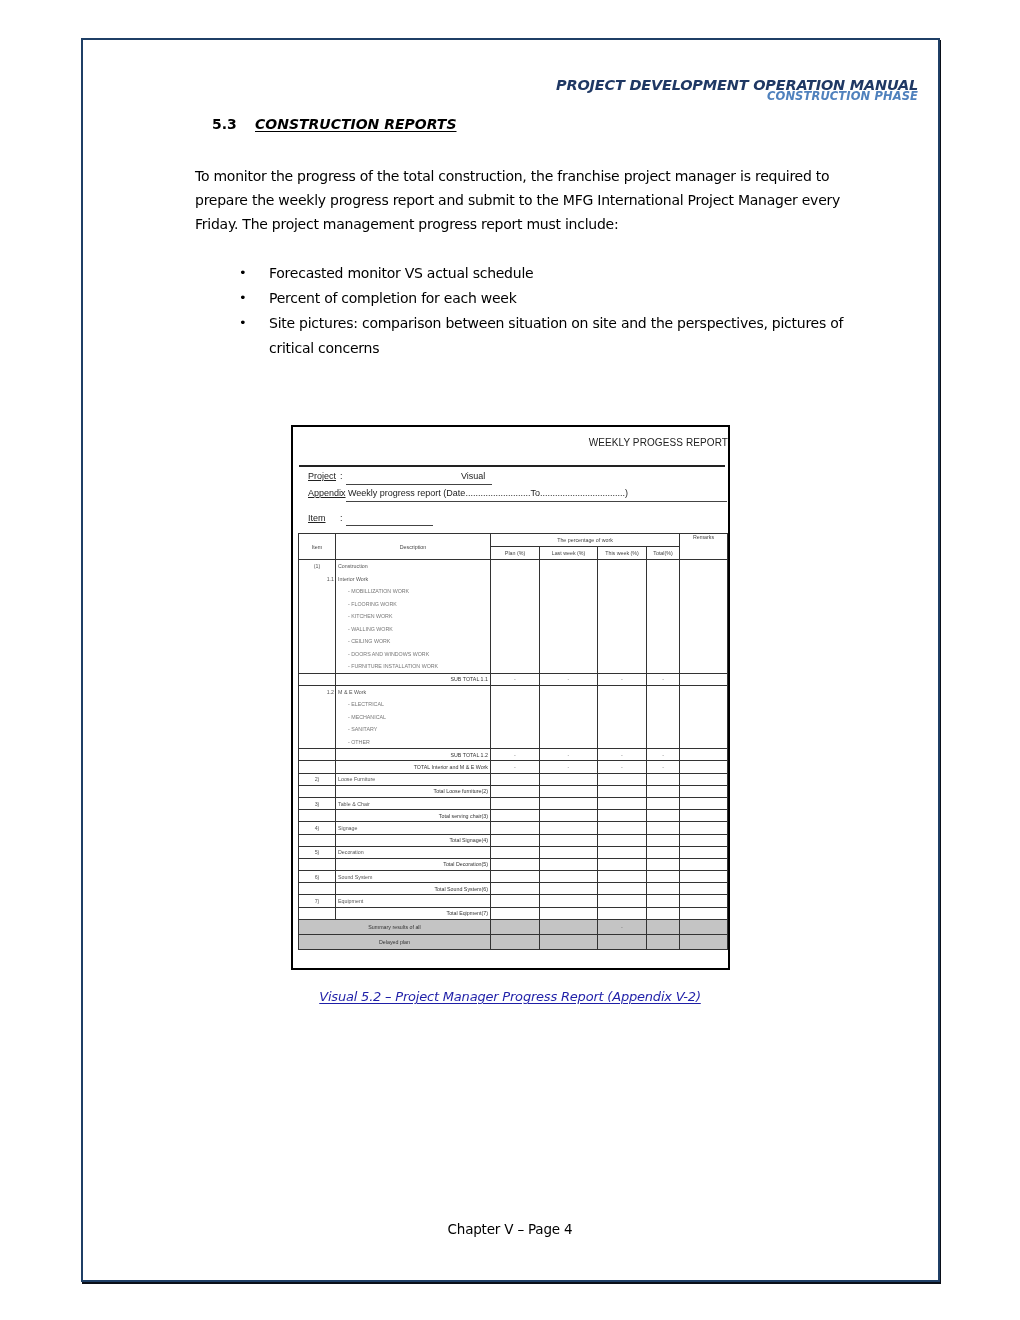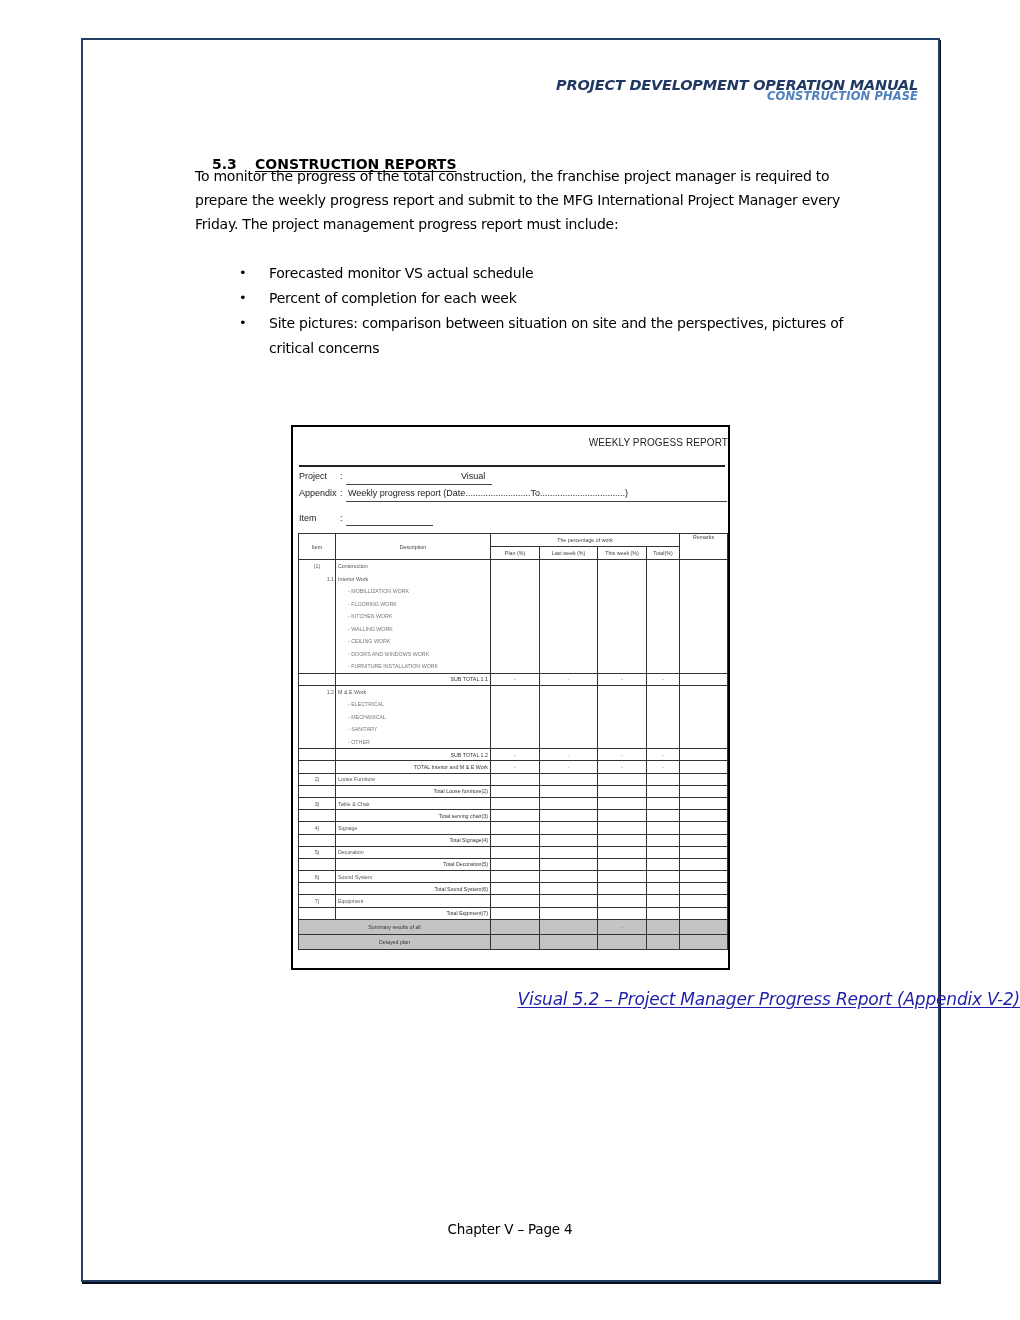--- a/index.html
+++ b/index.html
@@ -19,24 +19,24 @@
     }
     .header-subtitle {
       position: absolute; right: 102px; top: 89px;
       font-family: "DejaVu Sans", sans-serif; font-weight: bold; font-style: italic;
       font-size: 11.5px; color: #4f81bd; letter-spacing: 0.1px;
     }
 
     .section-heading {
       position: absolute; left: 212px; top: 116px;
       font-family: "DejaVu Sans", sans-serif; font-weight: bold; font-size: 14px;
-      display: flex; gap: 0; margin-top: 40px;
+      display: flex; gap: 0;
     }
     .section-number { width: 43px; }
-    .section-title { text-decoration: underline; text-underline-offset: 2px; }
+    .section-title { text-decoration: underline; text-underline-offset: 2px; font-style: italic; }
 
     .intro-paragraph {
       position: absolute; left: 195px; top: 164px; width: 660px;
       font-family: "DejaVu Sans", sans-serif; font-size: 14px; line-height: 24px;
       letter-spacing: -0.25px;
     }
 
     .bullet-list {
       position: absolute; left: 238px; top: 261px; width: 640px; list-style: none;
       font-family: "DejaVu Sans", sans-serif; font-size: 14px; line-height: 24.5px;
@@ -51,21 +51,21 @@
       position: absolute; left: 291px; top: 425px; width: 439px; height: 545px;
       border: 2px solid #000; background: #fff;
       font-family: "Liberation Sans", sans-serif; color: #222;
     }
     .form-title {
       position: absolute; left: 0; right: 0; top: 10px; text-align: right;
       font-size: 10px; letter-spacing: 0.1px;
     }
     .form-title-rule { position: absolute; left: 6px; right: 3px; top: 38px; border-top: 2px solid #222; }
 
-    .form-field-label { position: absolute; left: 6px; font-size: 9px; }
+    .form-field-label { position: absolute; left: 15px; font-size: 9px; text-decoration: underline; }
     .form-colon { position: absolute; left: 47px; font-size: 9px; }
     .form-field-value { position: absolute; font-size: 9px; }
     .form-line { position: absolute; border-top: 1px solid #444; }
 
     .report-table {
       position: absolute; left: 5px; top: 106px; width: 429px;
       border-collapse: collapse; table-layout: fixed;
       font-size: 5.3px; color: #555;
     }
     .report-table td, .report-table th {
@@ -78,22 +78,22 @@
     .report-table td.total-label { text-align: right; color: #333; }
     .report-table td.val { text-align: center; color: #888; }
     .report-table tr.shaded td { background: #c4c4c4; color: #333; text-align: center; height: 15px; }
     .report-table .multi td { vertical-align: top; }
     .line-block div { height: 12.5px; line-height: 12.5px; }
     .line-block .sub { padding-left: 10px; color: #777; }
     .item-block div { height: 12.5px; line-height: 12.5px; }
     .row-std td { height: 12.2px; }
 
     .figure-caption {
-      position: absolute; left: 0; right: 0; top: 989px; text-align: right;
-      font-family: "DejaVu Sans", sans-serif; font-style: italic; font-size: 17px;
+      position: absolute; left: 0; right: 0; top: 989px; text-align: center;
+      font-family: "DejaVu Sans", sans-serif; font-style: italic; font-size: 13px;
       color: #1f1fa8; letter-spacing: -0.2px;
     }
     .figure-caption span { text-decoration: underline; text-underline-offset: 2px; cursor: pointer; }
 
     .page-footer {
       position: absolute; left: 0; right: 0; top: 1221px; text-align: center;
       font-family: "DejaVu Sans", sans-serif; font-size: 13.5px; letter-spacing: -0.2px;
     }
   </style>
 </head>

